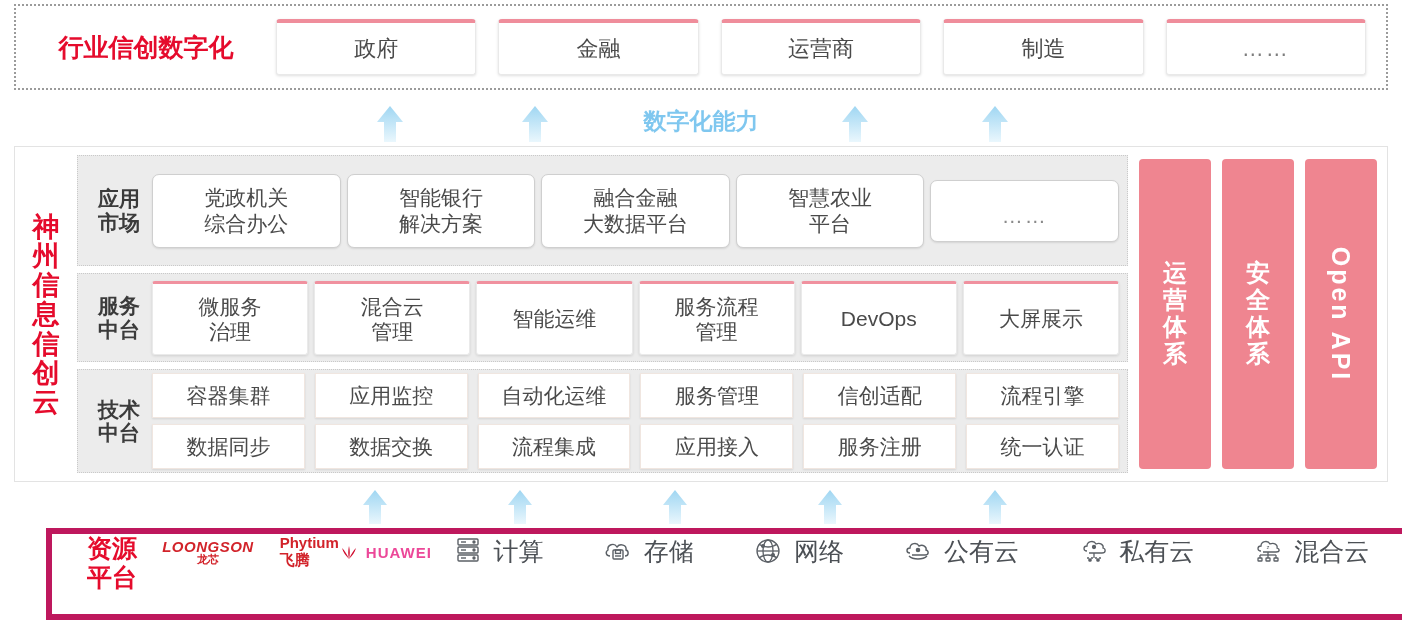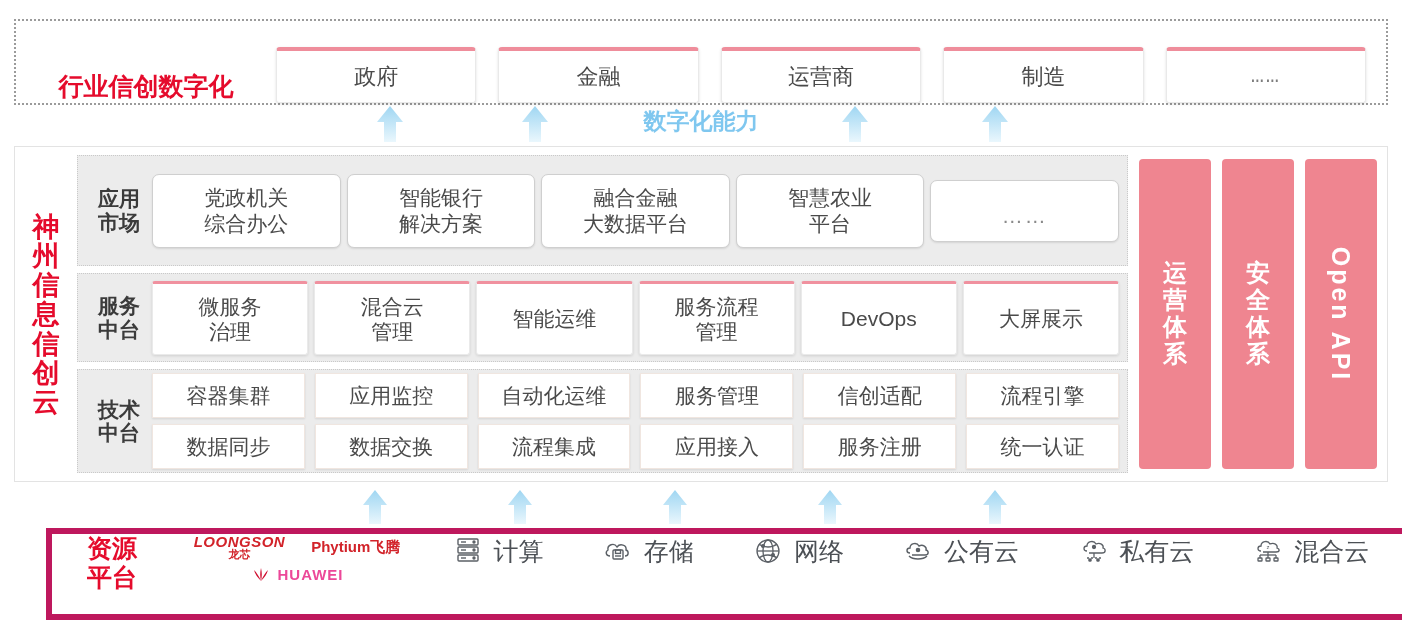--- a/index.html
+++ b/index.html
@@ -7,24 +7,24 @@
     width:1402px;height:632px;
     background:#ffffff;
     font-family:"Liberation Sans","DejaVu Sans",sans-serif;
     overflow:hidden;
     position:relative;
   }
   .page{position:relative;width:1402px;height:632px;}
 
   
   .industry{
-    position:absolute;left:14px;top:19px;width:1374px;height:86px;
+    position:absolute;left:14px;top:4px;width:1374px;height:86px;
     border:2px dotted #9b9b9b;
     box-sizing:border-box;
-    display:flex;align-items:flex-end;font-family:Liberation Mono, monospace;
+    display:flex;align-items:center;
   }
   .industry-title{
     width:260px;text-align:center;font-size:25px;
     color:#e50b2c;font-weight:bold;flex:none;
   }
   .industry-cards{
     flex:1;display:flex;align-items:center;gap:22px;padding-right:20px;
   }
   .ind-card{
     flex:1;height:56px;background:#fff;
@@ -125,22 +125,22 @@
   .resource{
     position:absolute;left:14px;top:528px;width:1374px;height:92px;
     border:6px solid #be185d;background:#fff;box-sizing:border-box;
     display:flex;align-items:flex-start;margin-left:32px;
   }
   .res-title{
     width:120px;flex:none;text-align:center;color:#e50b2c;font-weight:bold;
     font-size:25px;line-height:1.15;
   }
   .logos{
-    width:250px;flex:none;display:flex;flex-direction:column;
-    align-items:center;justify-content:center;gap:6px;
+    width:250px;flex:none;display:flex;flex-direction:row;
+    align-items:center;justify-content:center;gap:0;
   }
   .logo-line{display:flex;align-items:center;justify-content:center;gap:26px;}
   .logo-loongson{display:flex;flex-direction:column;align-items:center;line-height:1;}
   .logo-loongson .en{
     color:#d2232a;font-weight:bold;font-size:15px;font-style:italic;letter-spacing:.5px;
   }
   .logo-loongson .cn{color:#d2232a;font-weight:bold;font-size:11px;}
   .logo-phytium{color:#d2232a;font-weight:bold;font-size:15px;}
   .logo-huawei{display:flex;align-items:center;gap:7px;}
   .logo-huawei .word{color:#ec4899;font-weight:bold;font-size:15px;letter-spacing:1px;}

